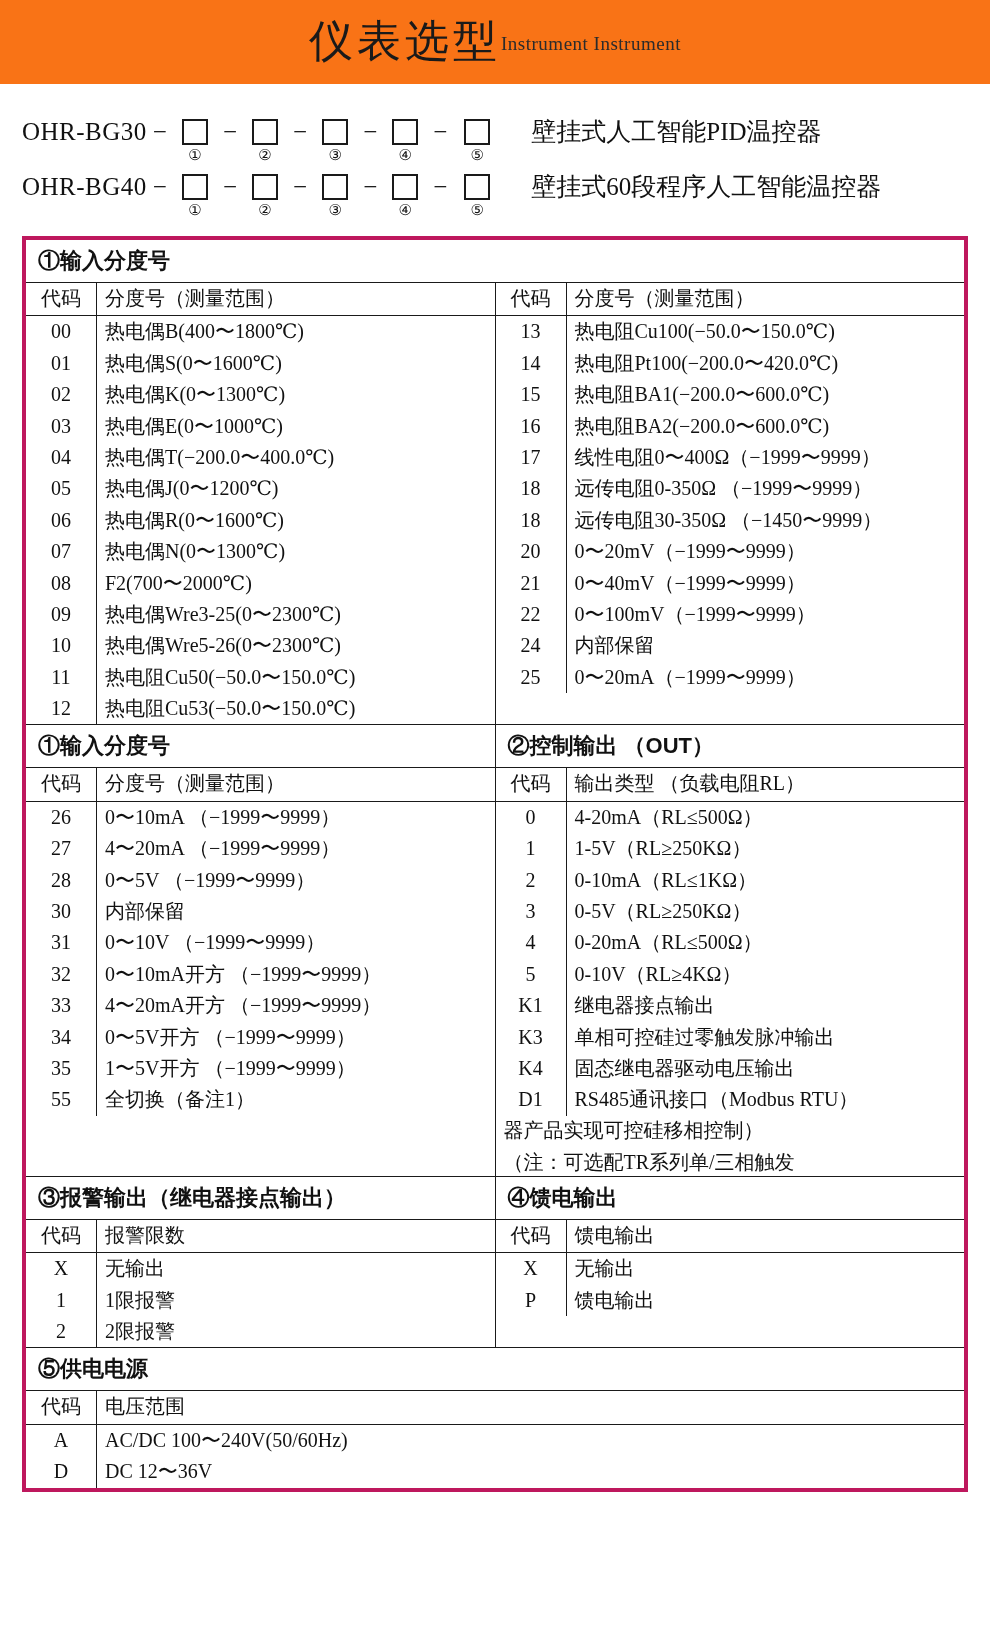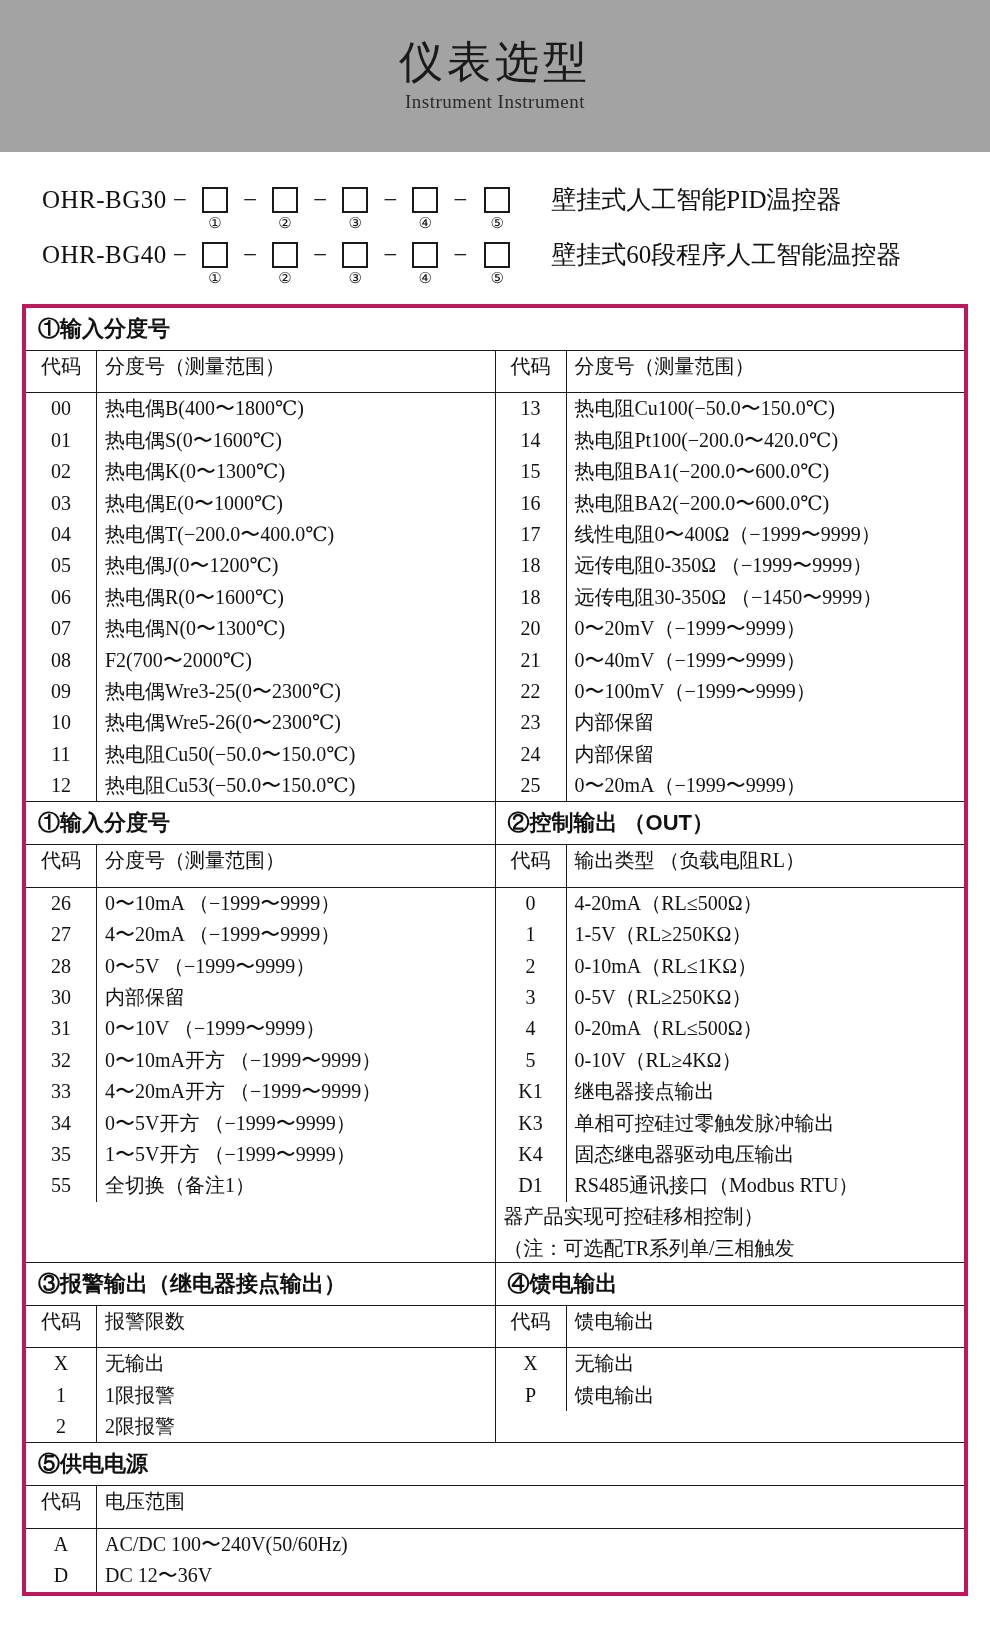--- a/index.html
+++ b/index.html
@@ -12,24 +12,24 @@
     height: 1640px;
     font-family: "Liberation Serif", "DejaVu Serif", serif;
     color: #111111;
     position: relative;
     overflow: hidden;
   }
 
   
   .banner {
     width: 990px;
-    height: 152px;
-    background: #a3a3a3;
+    height: 84px;
+    background: #f97316;
     display: flex;
-    flex-direction: column;
+    flex-direction: row;
     align-items: center;
     justify-content: center;
     box-sizing: border-box;
   }
   .banner-title {
     font-size: 44px;
     letter-spacing: 4px;
     font-weight: normal;
     line-height: 1.1;
     color: #1a1a1a;
@@ -41,21 +41,21 @@
     letter-spacing: 0.5px;
   }
 
   
   .models {
     padding: 28px 0 6px 0;
   }
   .model-row {
     display: flex;
     align-items: flex-start;
-    margin-left: 42px;
+    margin-left: 22px;
     margin-bottom: 4px;
   }
   .model-name {
     font-size: 25px;
     line-height: 40px;
     white-space: nowrap;
     letter-spacing: 0.5px;
   }
   .dash {
     font-size: 25px;
@@ -131,21 +131,21 @@
     text-align: center;
     border-right: 1.5px solid #1a1a1a;
     padding-left: 6px;
     padding-right: 6px;
   }
   table.codes td.desc {
     padding-left: 8px;
   }
   table.codes tr.hdr td {
     font-weight: normal;
-    padding-bottom: 12px;
+    padding-bottom: 3px;
   }
   .hdr-rule {
     border-bottom: 1.5px solid #1a1a1a;
   }
   .band {
     border-top: 1.5px solid #1a1a1a;
   }
   .tight td { line-height: 1.40; }
 
   .note-line {
@@ -332,24 +332,20 @@
               <td class="code">20</td>
               <td class="desc">0〜20mV（−1999〜9999）</td>
             </tr>
             <tr>
               <td class="code">21</td>
               <td class="desc">0〜40mV（−1999〜9999）</td>
             </tr>
             <tr>
               <td class="code">22</td>
               <td class="desc">0〜100mV（−1999〜9999）</td>
-            </tr>
-            <tr>
-              <td class="code">23</td>
-              <td class="desc">内部保留</td>
             </tr>
             <tr>
               <td class="code">24</td>
               <td class="desc">内部保留</td>
             </tr>
             <tr>
               <td class="code">25</td>
               <td class="desc">0〜20mA（−1999〜9999）</td>
             </tr>
           </tbody>

